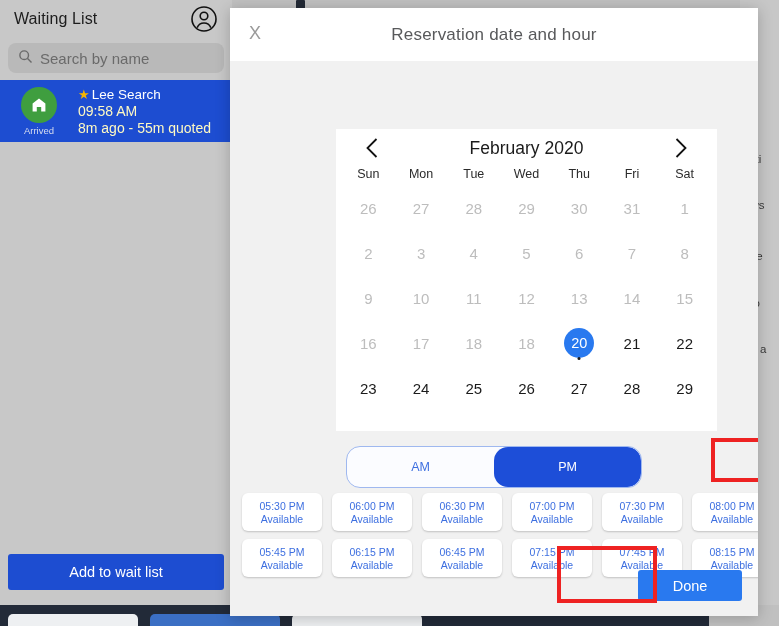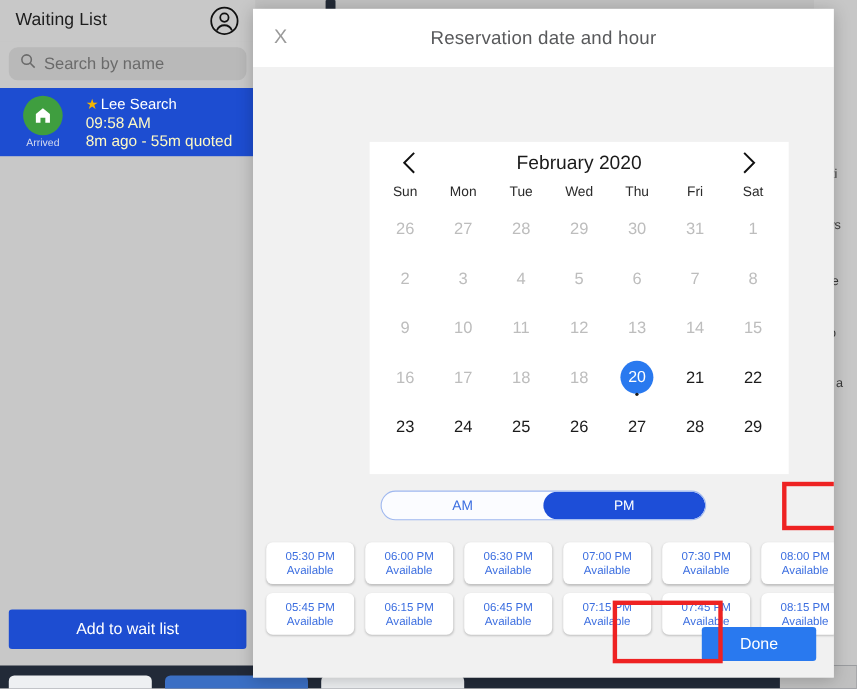--- a/index.html
+++ b/index.html
@@ -117,21 +117,21 @@
     width: 30px; height: 30px; border-radius: 50%; background: #2979ef; color: #fff;
     display: flex; align-items: center; justify-content: center; font-size: 14.5px;
     position: relative;
   }
   .day.sel .dot {
     position: absolute; bottom: 4px; left: 50%; transform: translateX(-50%);
     width: 3px; height: 3px; border-radius: 50%; background: #1b1b1b;
   }
 
   
-  .seg-wrap { position: absolute; left: 116px; top: 385px; width: 296px; height: 27px; }
+  .seg-wrap { position: absolute; left: 116px; top: 385px; width: 296px; height: 42px; }
   .segmented {
     display: flex; width: 100%; height: 100%;
     border: 1px solid #9fb8ef; border-radius: 14px; overflow: hidden; background: #fbfcff;
   }
   .seg {
     flex: 1; display: flex; align-items: center; justify-content: center;
     font-size: 12.5px; color: #3d6fe0;
   }
   .seg.active { background: #1d4ed8; color: #ffffff; border-radius: 14px; }
 

